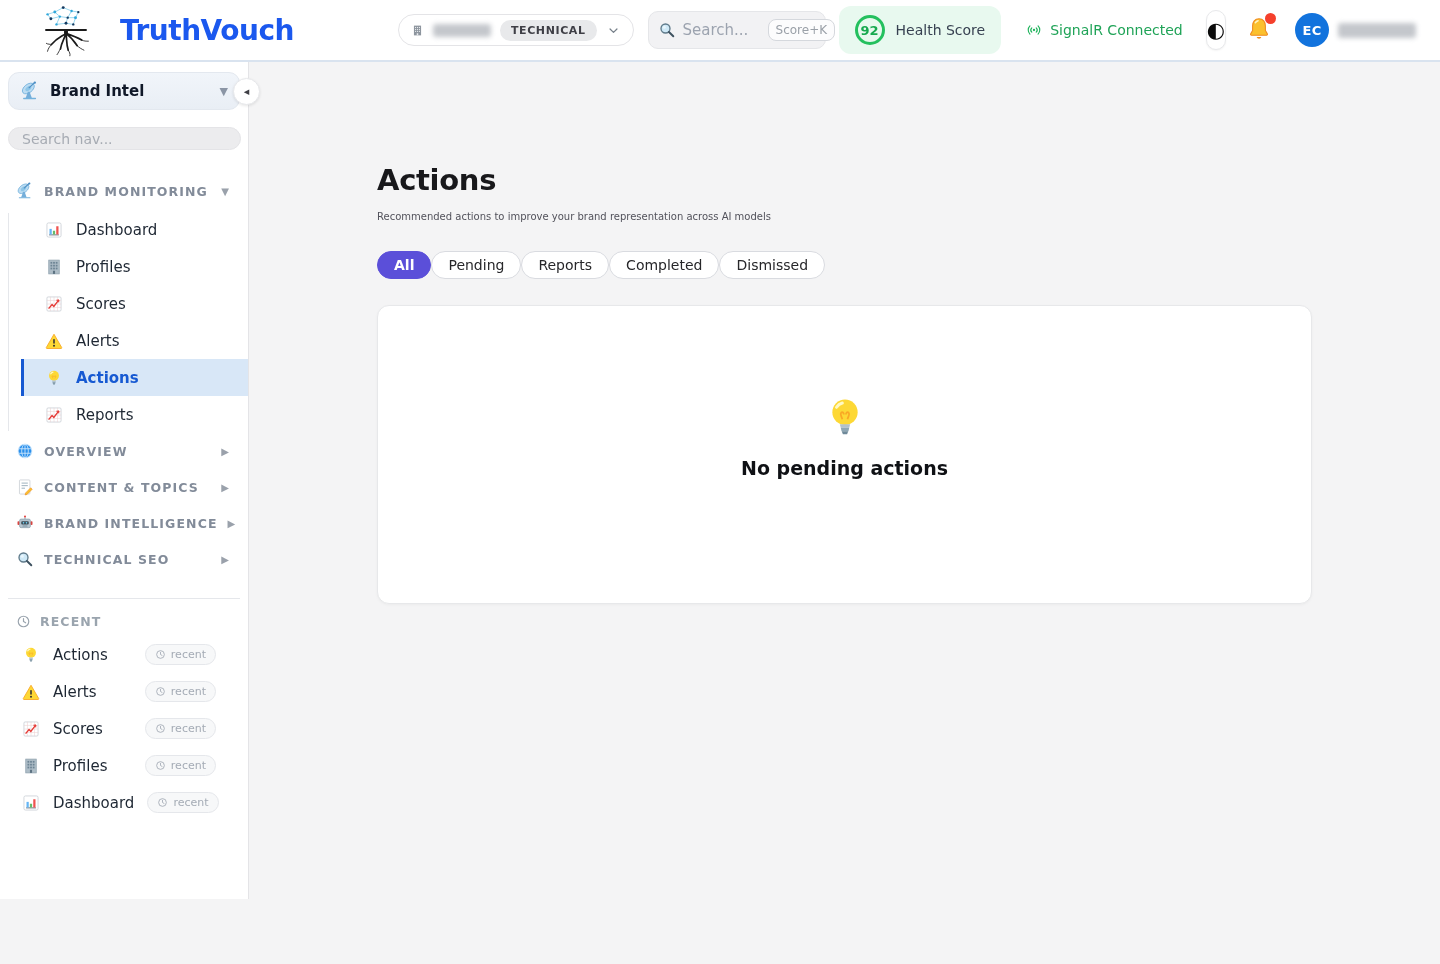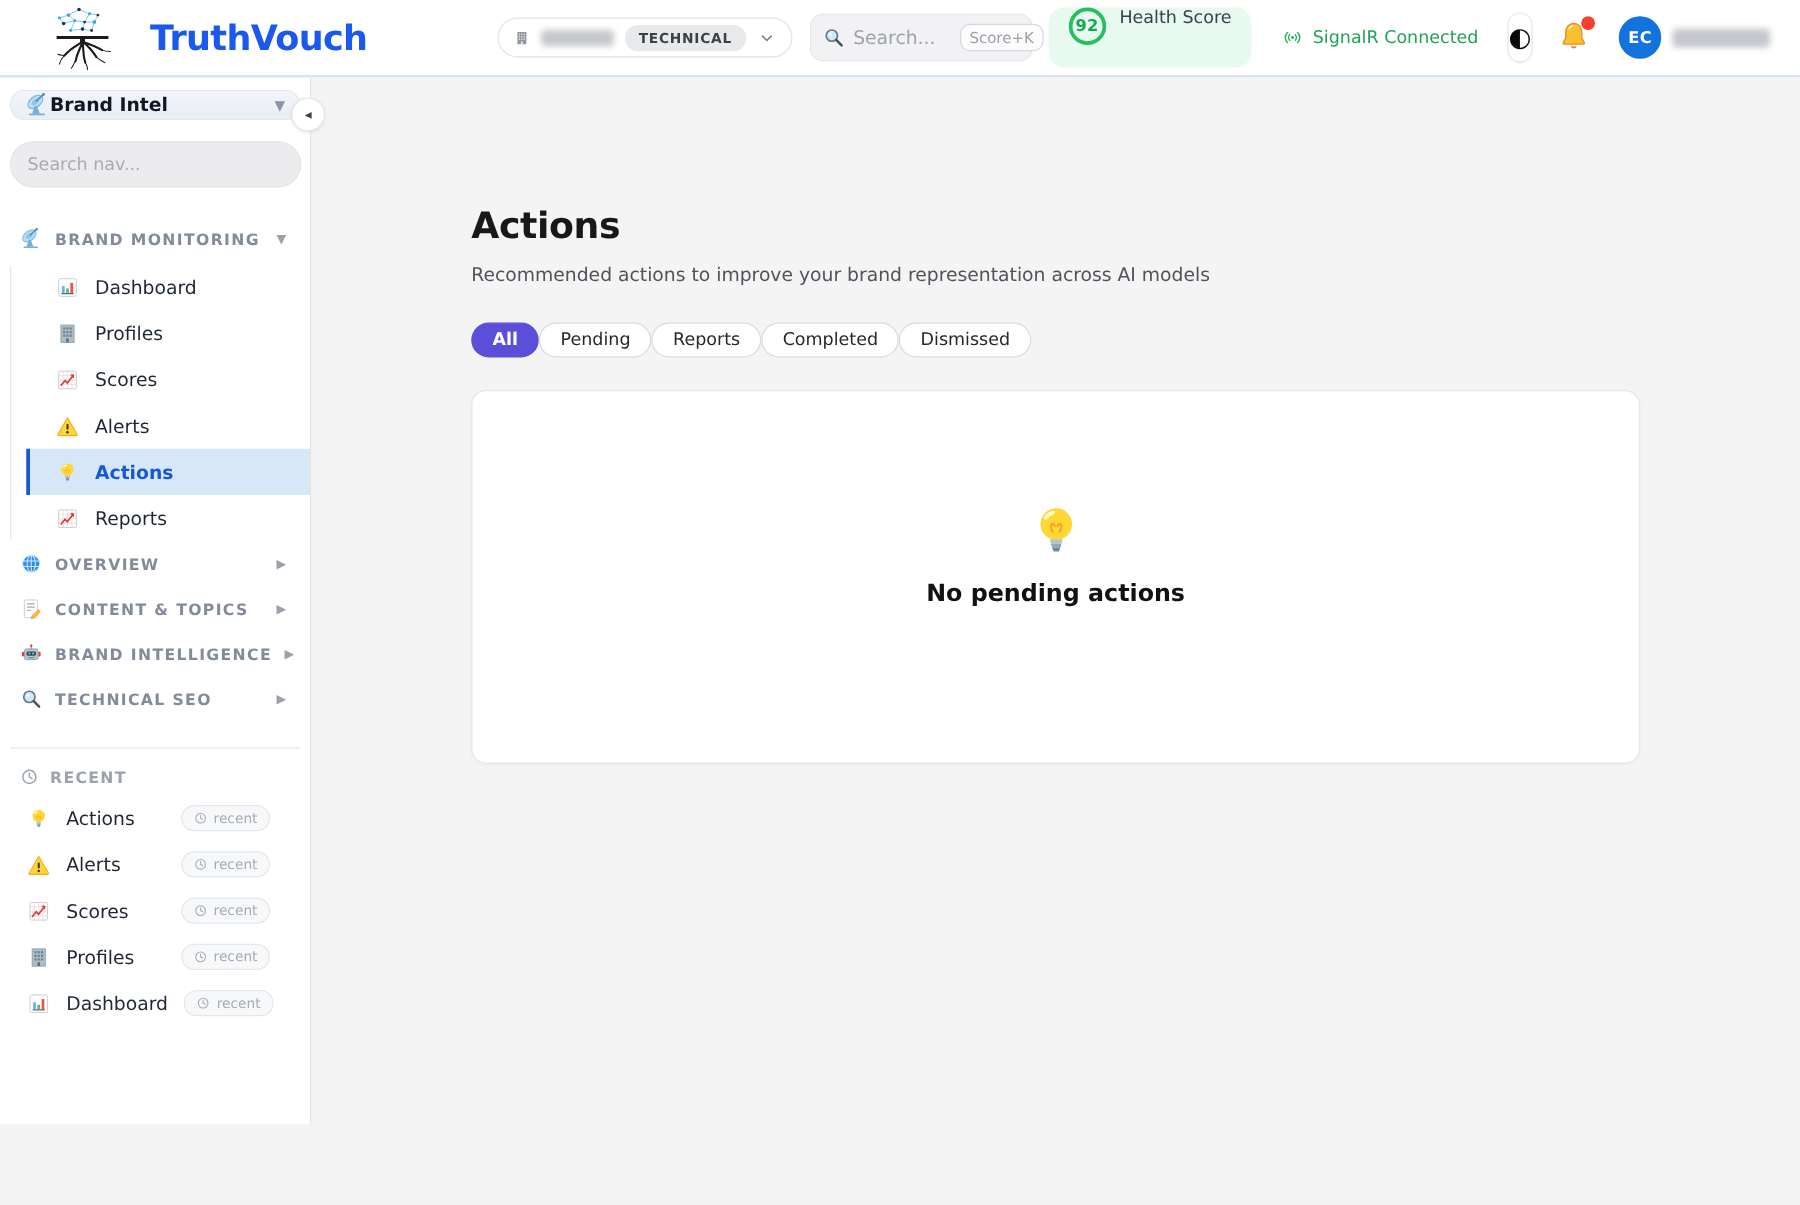--- a/index.html
+++ b/index.html
@@ -43,21 +43,21 @@
   }
   .search-input::placeholder { color:#9ca3af; }
   .nav-search::placeholder { color:#a6abb3; }
   .kbd {
     border:1px solid #d5d8dd; background:#fcfcfd; color:#9aa0a8;
     font-size:12px; padding:3px 7px; border-radius:8px; white-space:nowrap;
   }
 
   .health {
     margin-left:13px; background:#e8f9ef; border-radius:12px; height:48px;
-    display:flex; gap:11px; padding:0 16px;
+    display:flex; align-items:center; gap:11px; padding:0 16px;
   }
   .health-circle {
     width:30px; height:30px; border:3px solid #24c05e; border-radius:50%;
     display:flex; align-items:center; justify-content:center;
     color:#17a94f; font-weight:bold; font-size:13px;
   }
   .health-label { color:#374151; font-size:14px; white-space:nowrap; }
 
   .signalr { margin-left:25px; display:flex; align-items:center; gap:8px; color:#1fa357; font-size:14px; white-space:nowrap; }
 
@@ -77,34 +77,34 @@
   }
   .user-redact { width:78px; height:15px; margin-left:9px; }
 
   
   .sidebar {
     position:fixed; top:62px; left:0; width:249px; height:837px;
     background:#fff; border-right:1px solid #e4e4e7; z-index:10;
   }
   .ws-row { position:relative; margin:10px 8px 0; }
   .ws-pill {
-    height:24px; background:linear-gradient(#f1f5fa,#e9eef5);
+    height:38px; background:linear-gradient(#f1f5fa,#e9eef5);
     border:1px solid #e3e8ef; border-radius:11px;
-    display:flex; align-items:center; gap:0; padding:0 11px; cursor:pointer;
+    display:flex; align-items:center; gap:10px; padding:0 11px; cursor:pointer;
   }
   .ws-label { font-weight:bold; font-size:15px; color:#101828; flex:1; }
   .ws-caret { color:#8b95a5; font-size:11px; }
   .collapse-btn {
     position:absolute; right:-20px; top:6px; width:27px; height:27px; border-radius:50%;
     background:#fff; border:1px solid #e6e7ea; box-shadow:0 1px 3px rgba(0,0,0,.1);
     display:flex; align-items:center; justify-content:center; color:#3f3f46; font-size:11px;
     cursor:pointer; padding:0; font-family:inherit;
   }
   .nav-search {
-    margin:17px 8px 0; display:block; width:233px; height:37px; border-radius:999px;
+    margin:17px 8px 0; display:block; width:233px; height:23px; border-radius:999px;
     border:1px solid #e4e4e7; background:#ececee; padding:0 13px;
     font-size:14px; color:#374151; font-family:inherit; outline:none;
   }
 
   .section-first { margin-top:23px; }
   .sec-head { display:flex; align-items:center; gap:10px; padding:9px 16px; cursor:pointer; }
   .sec-label { flex:1; font-size:12.5px; font-weight:bold; letter-spacing:1.1px; color:#828b99; white-space:nowrap; }
   .sec-caret { color:#9aa1ab; font-size:10px; padding-right:3px; }
 
   .sec-items { position:relative; margin-top:2px; }
@@ -137,21 +137,21 @@
   .ih15 { width:15px; height:15px; }
   .ih16 { width:16px; height:16px; }
   .ih18 { width:18px; height:18px; }
   .ih20 { width:20px; height:20px; }
   .ih26 { width:26px; height:28px; }
   .ih46 { width:46px; height:46px; }
 
   
   .main { position:absolute; left:249px; top:62px; width:1191px; padding:101px 128px 0; }
   .page-title { font-size:29px; font-weight:800; color:#18181b; margin:0 0 14px; letter-spacing:-0.3px; }
-  .page-sub { font-size:15px; color:#52525b; margin:0 0 29px; }
+  .page-sub { font-size:10px; color:#52525b; margin:0 0 29px; }
   .chips { display:flex; gap:0; margin-bottom:26px; }
   .chip {
     height:28px; padding:0 16px; border-radius:999px; border:1px solid #d9dbe0;
     background:#fff; font-size:14px; color:#27272a; display:flex; align-items:center;
     font-family:inherit; cursor:pointer;
   }
   .chip.active { background:#5b4fd9; border-color:#5b4fd9; color:#fff; font-weight:bold; }
   .card {
     background:#fff; border:1px solid #e7e8ea; border-radius:12px; height:299px;
     box-shadow:0 1px 3px rgba(0,0,0,.04);

